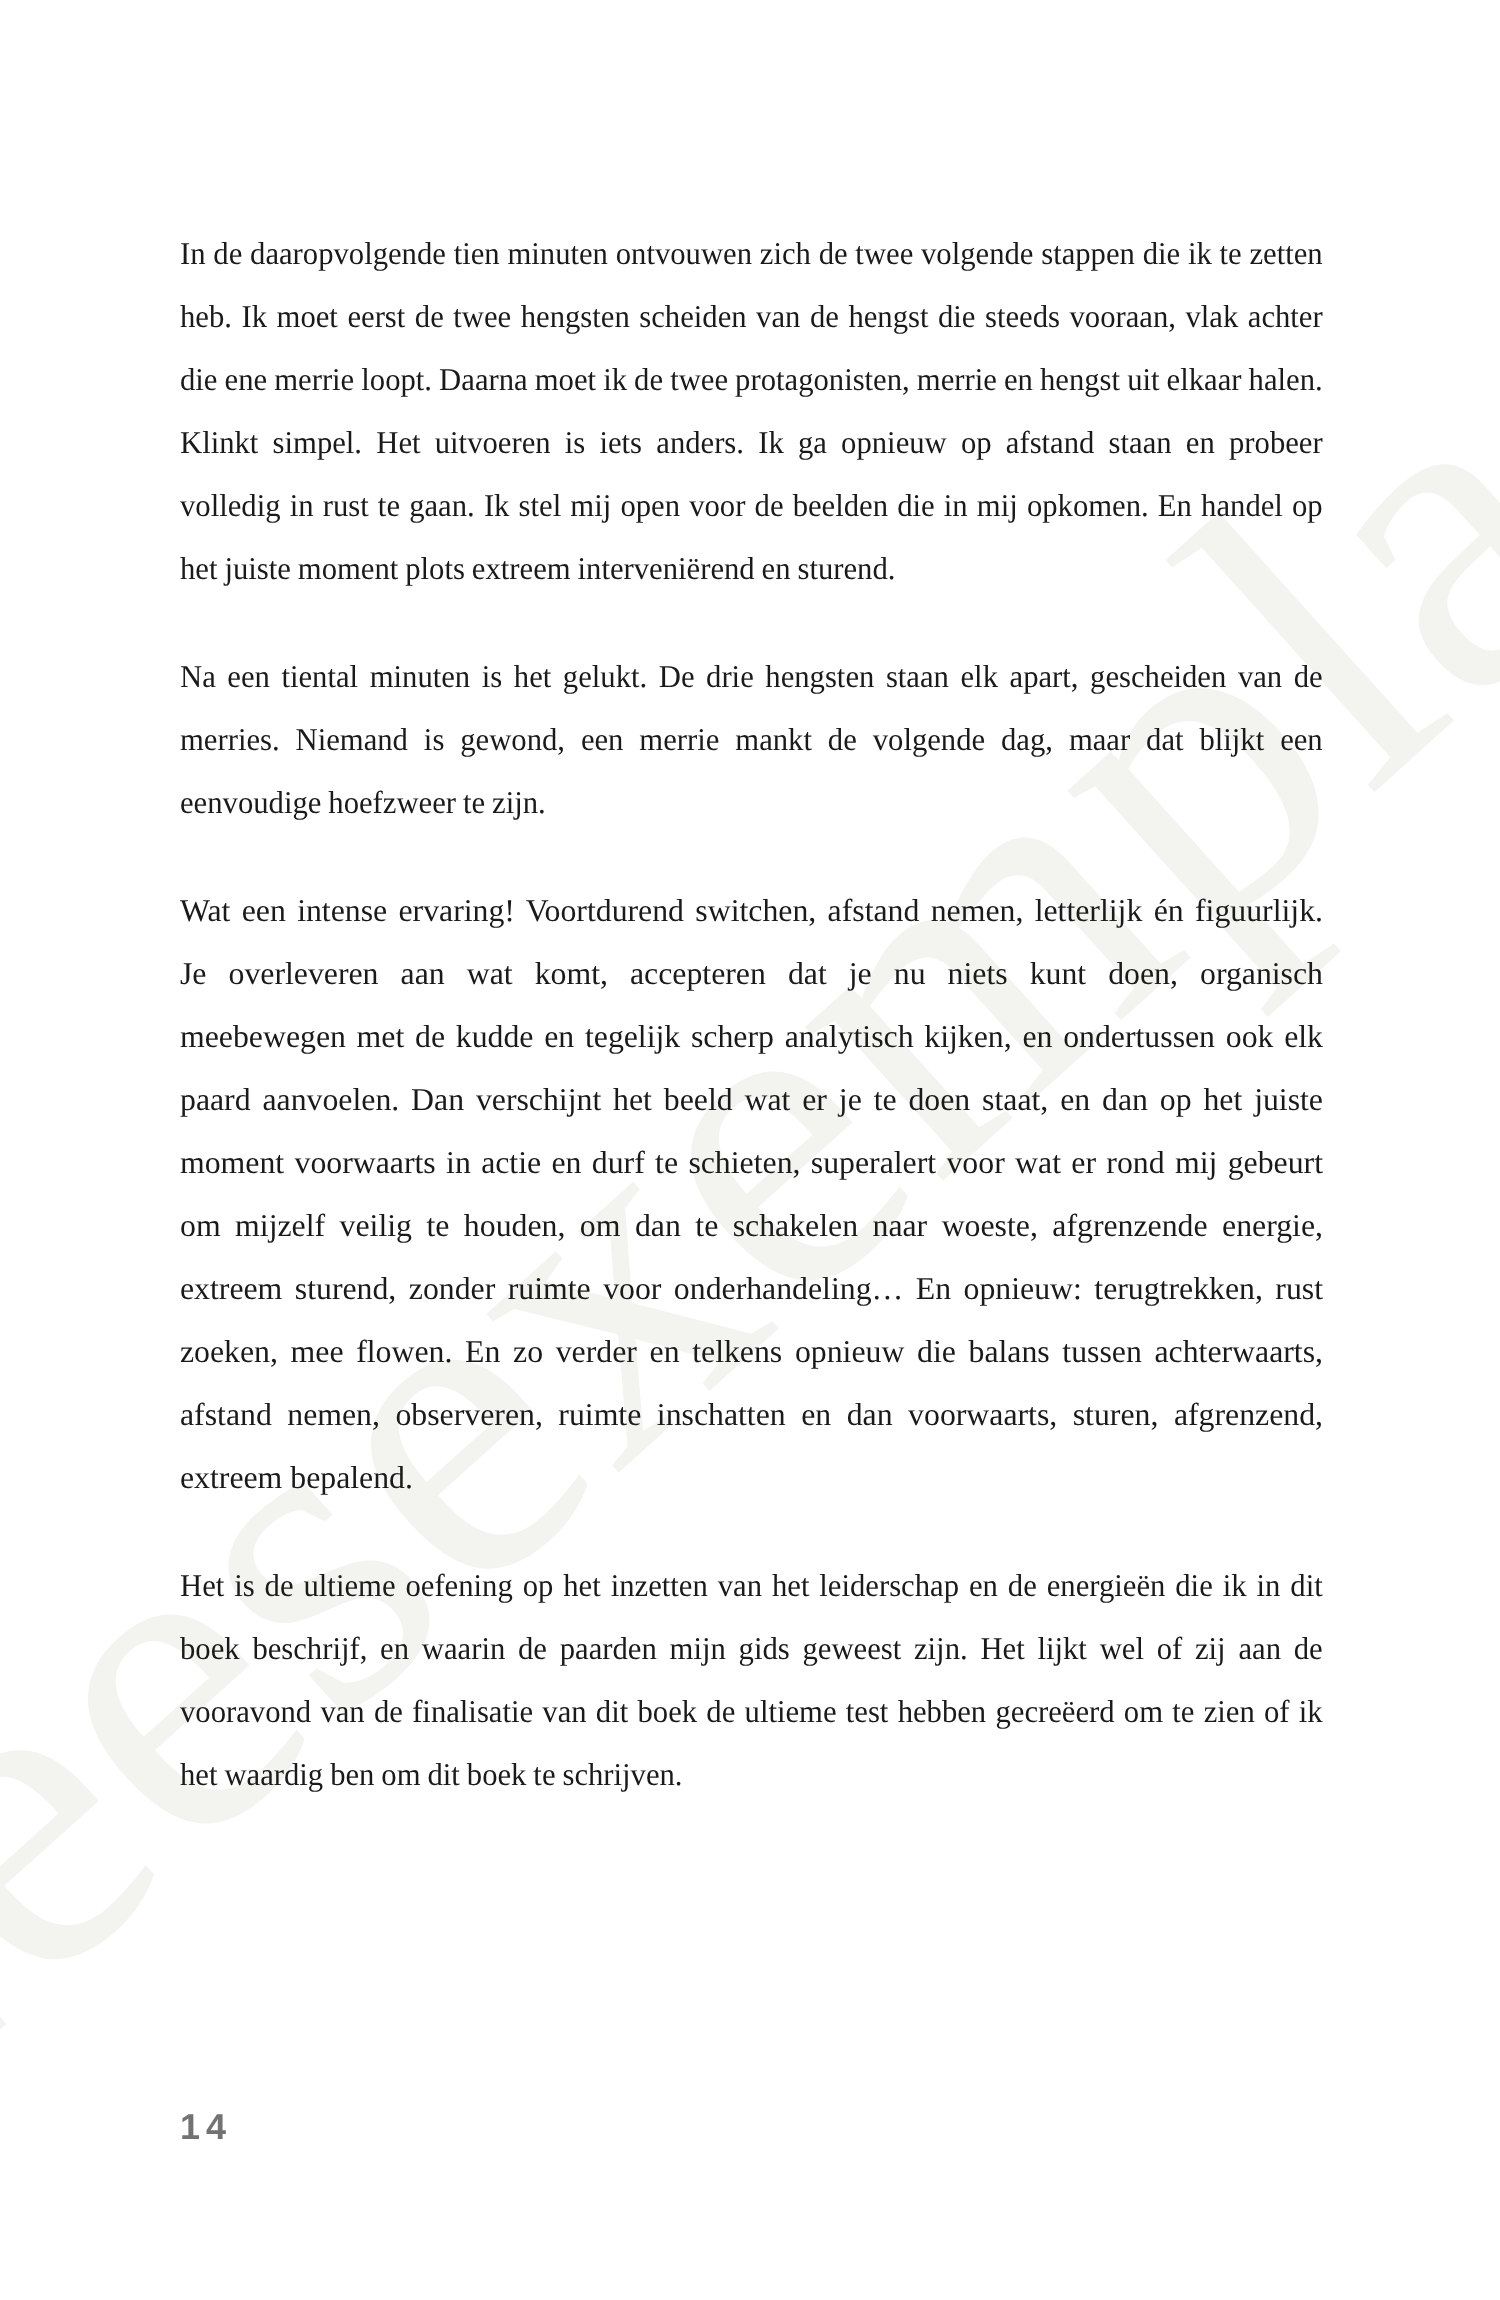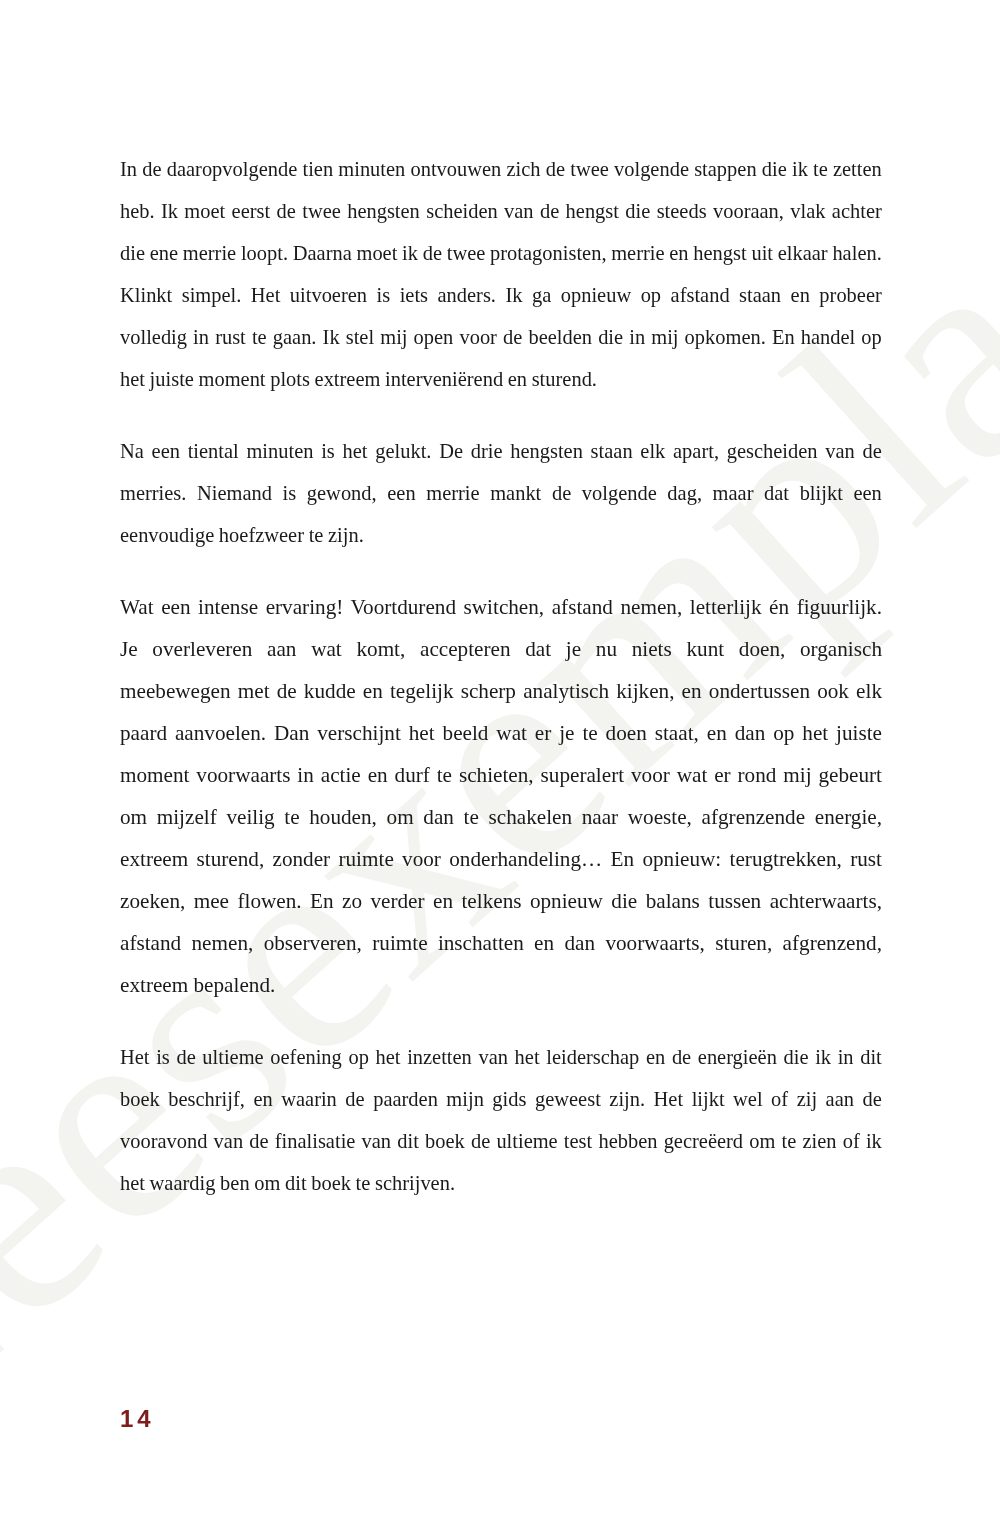--- a/index.html
+++ b/index.html
@@ -77,21 +77,21 @@
   
   .folio {
     position: absolute;
     left: 120px;
     top: 1405px;
     z-index: 3;
     font-family: "Liberation Sans", "DejaVu Sans", sans-serif;
     font-weight: bold;
     font-size: 24px;
     letter-spacing: 4px;
-    color: #7f1d1d;
+    color: #737373;
   }
 </style>
 </head>
 <body>
 
 <div class="page">
 
   <div class="watermark-layer">
     <div class="watermark-text">Leesexemplaar</div>
   </div>

